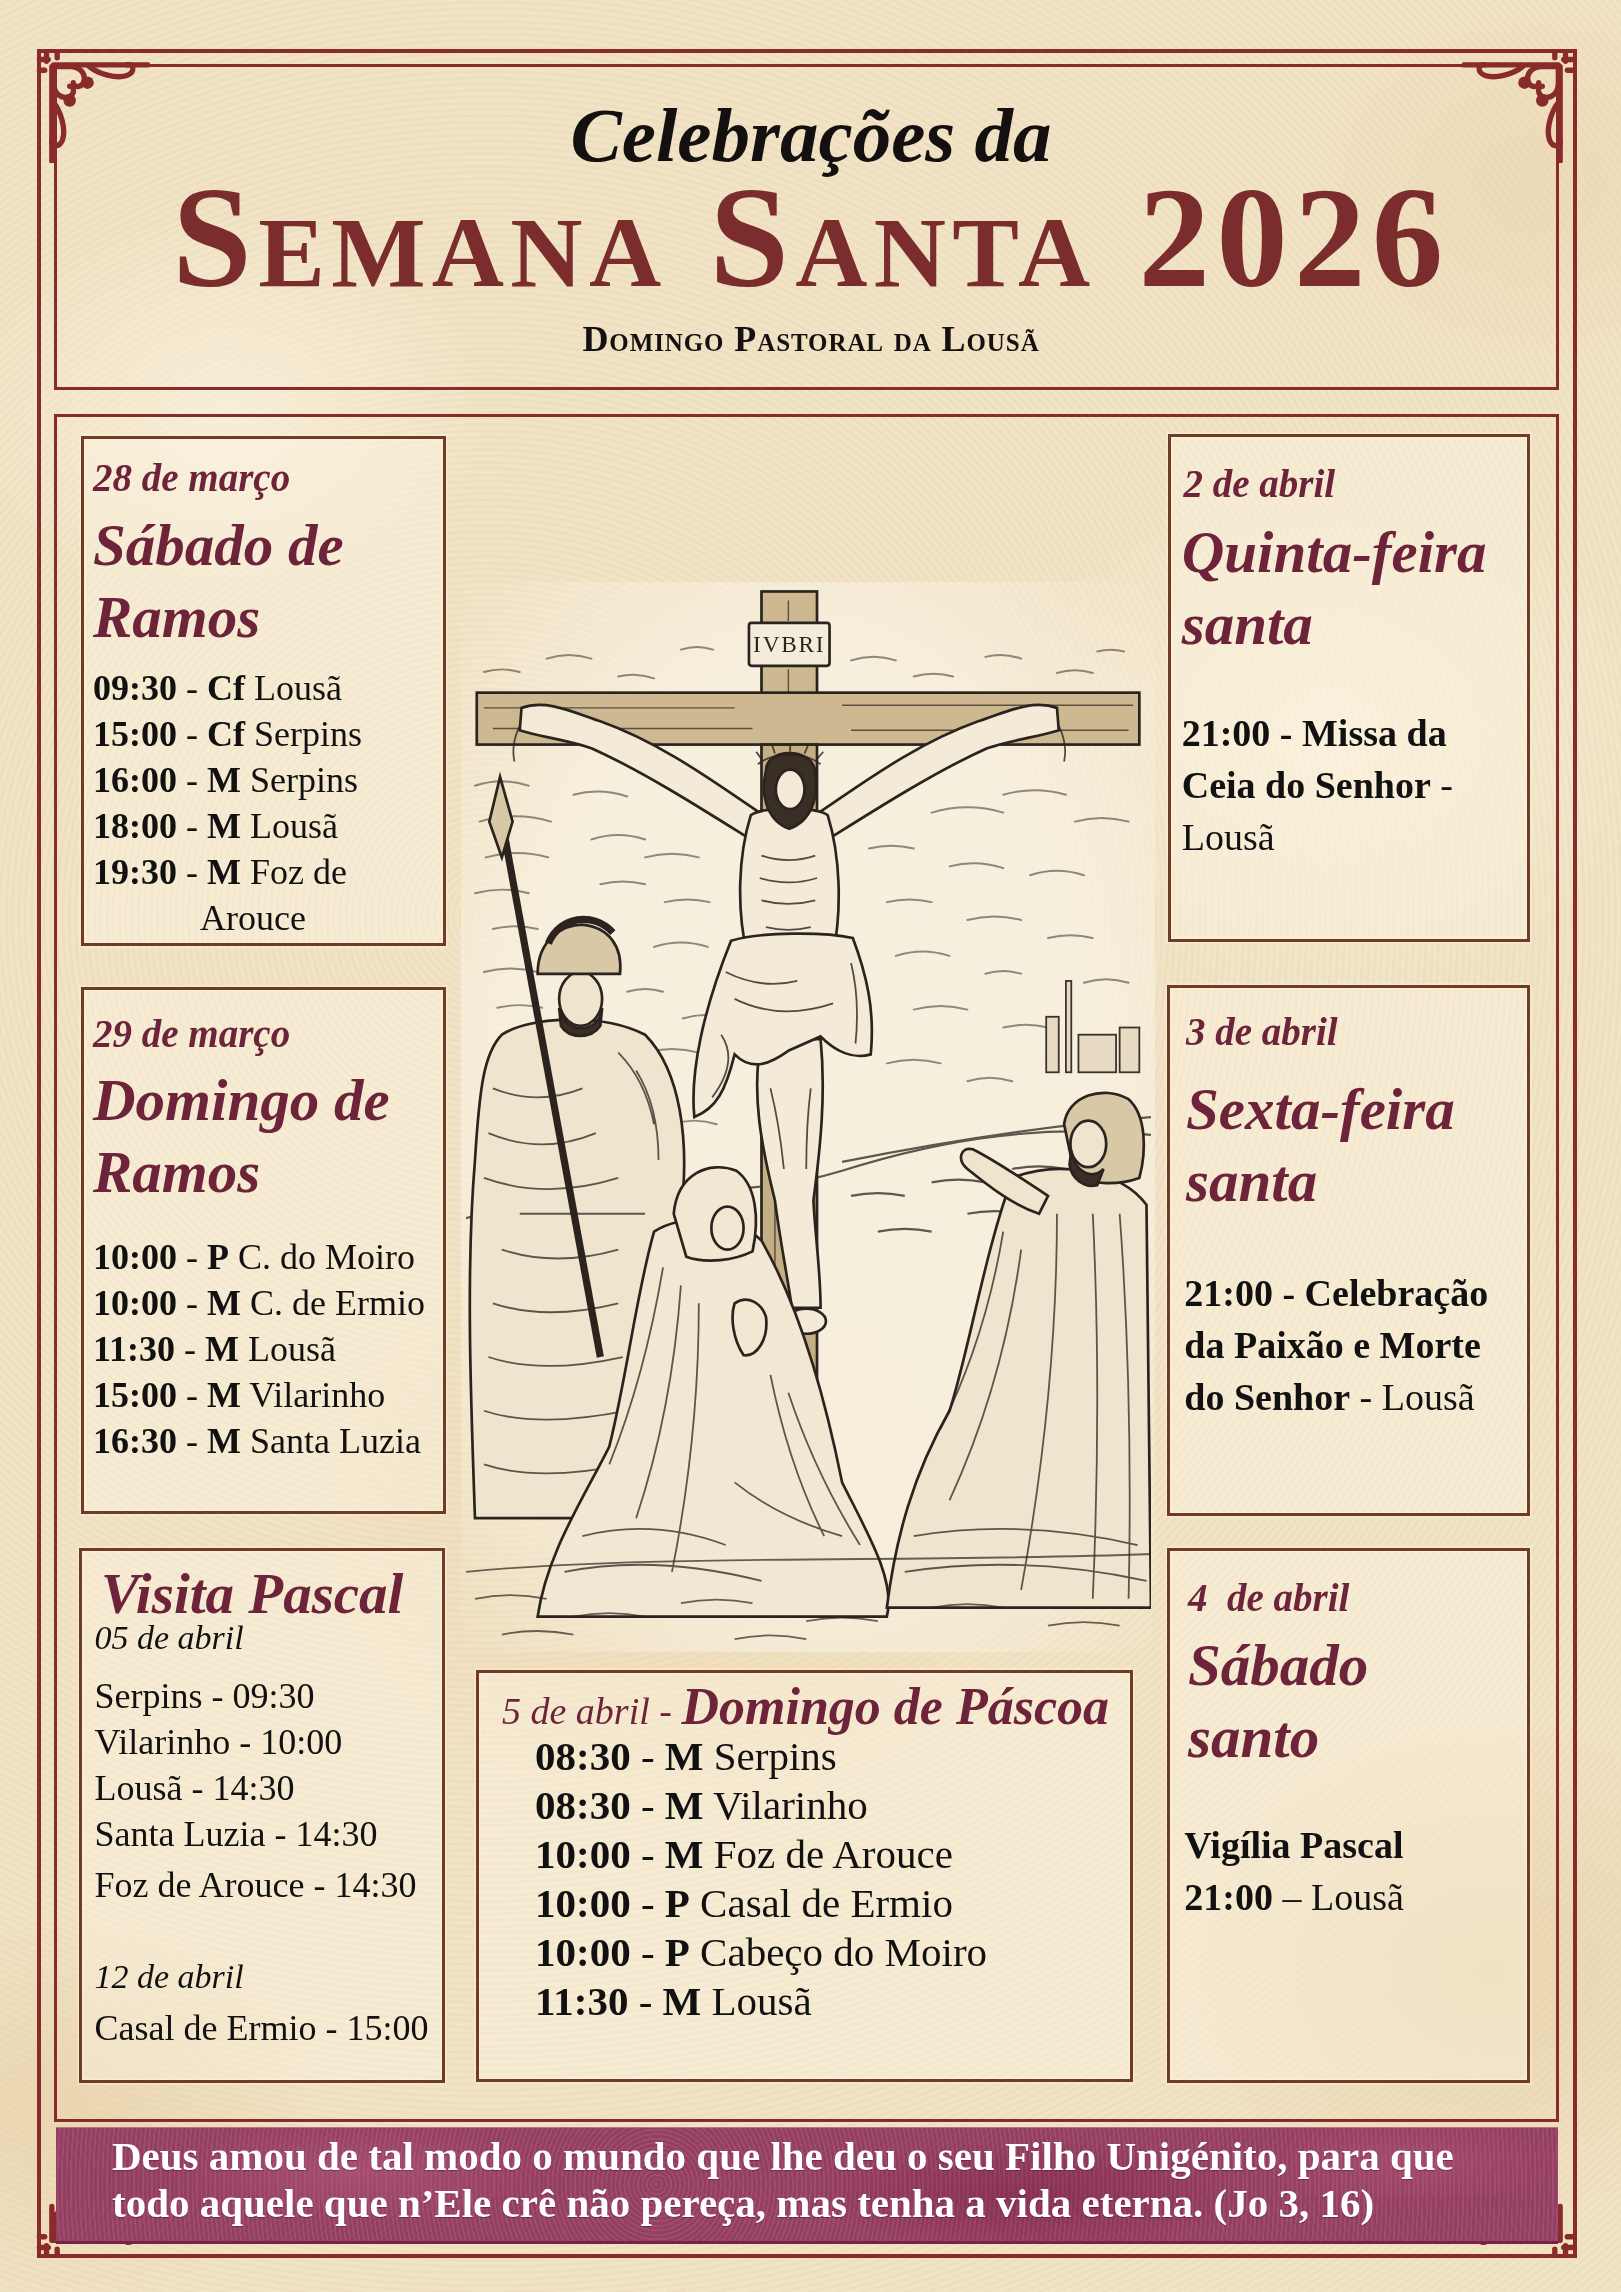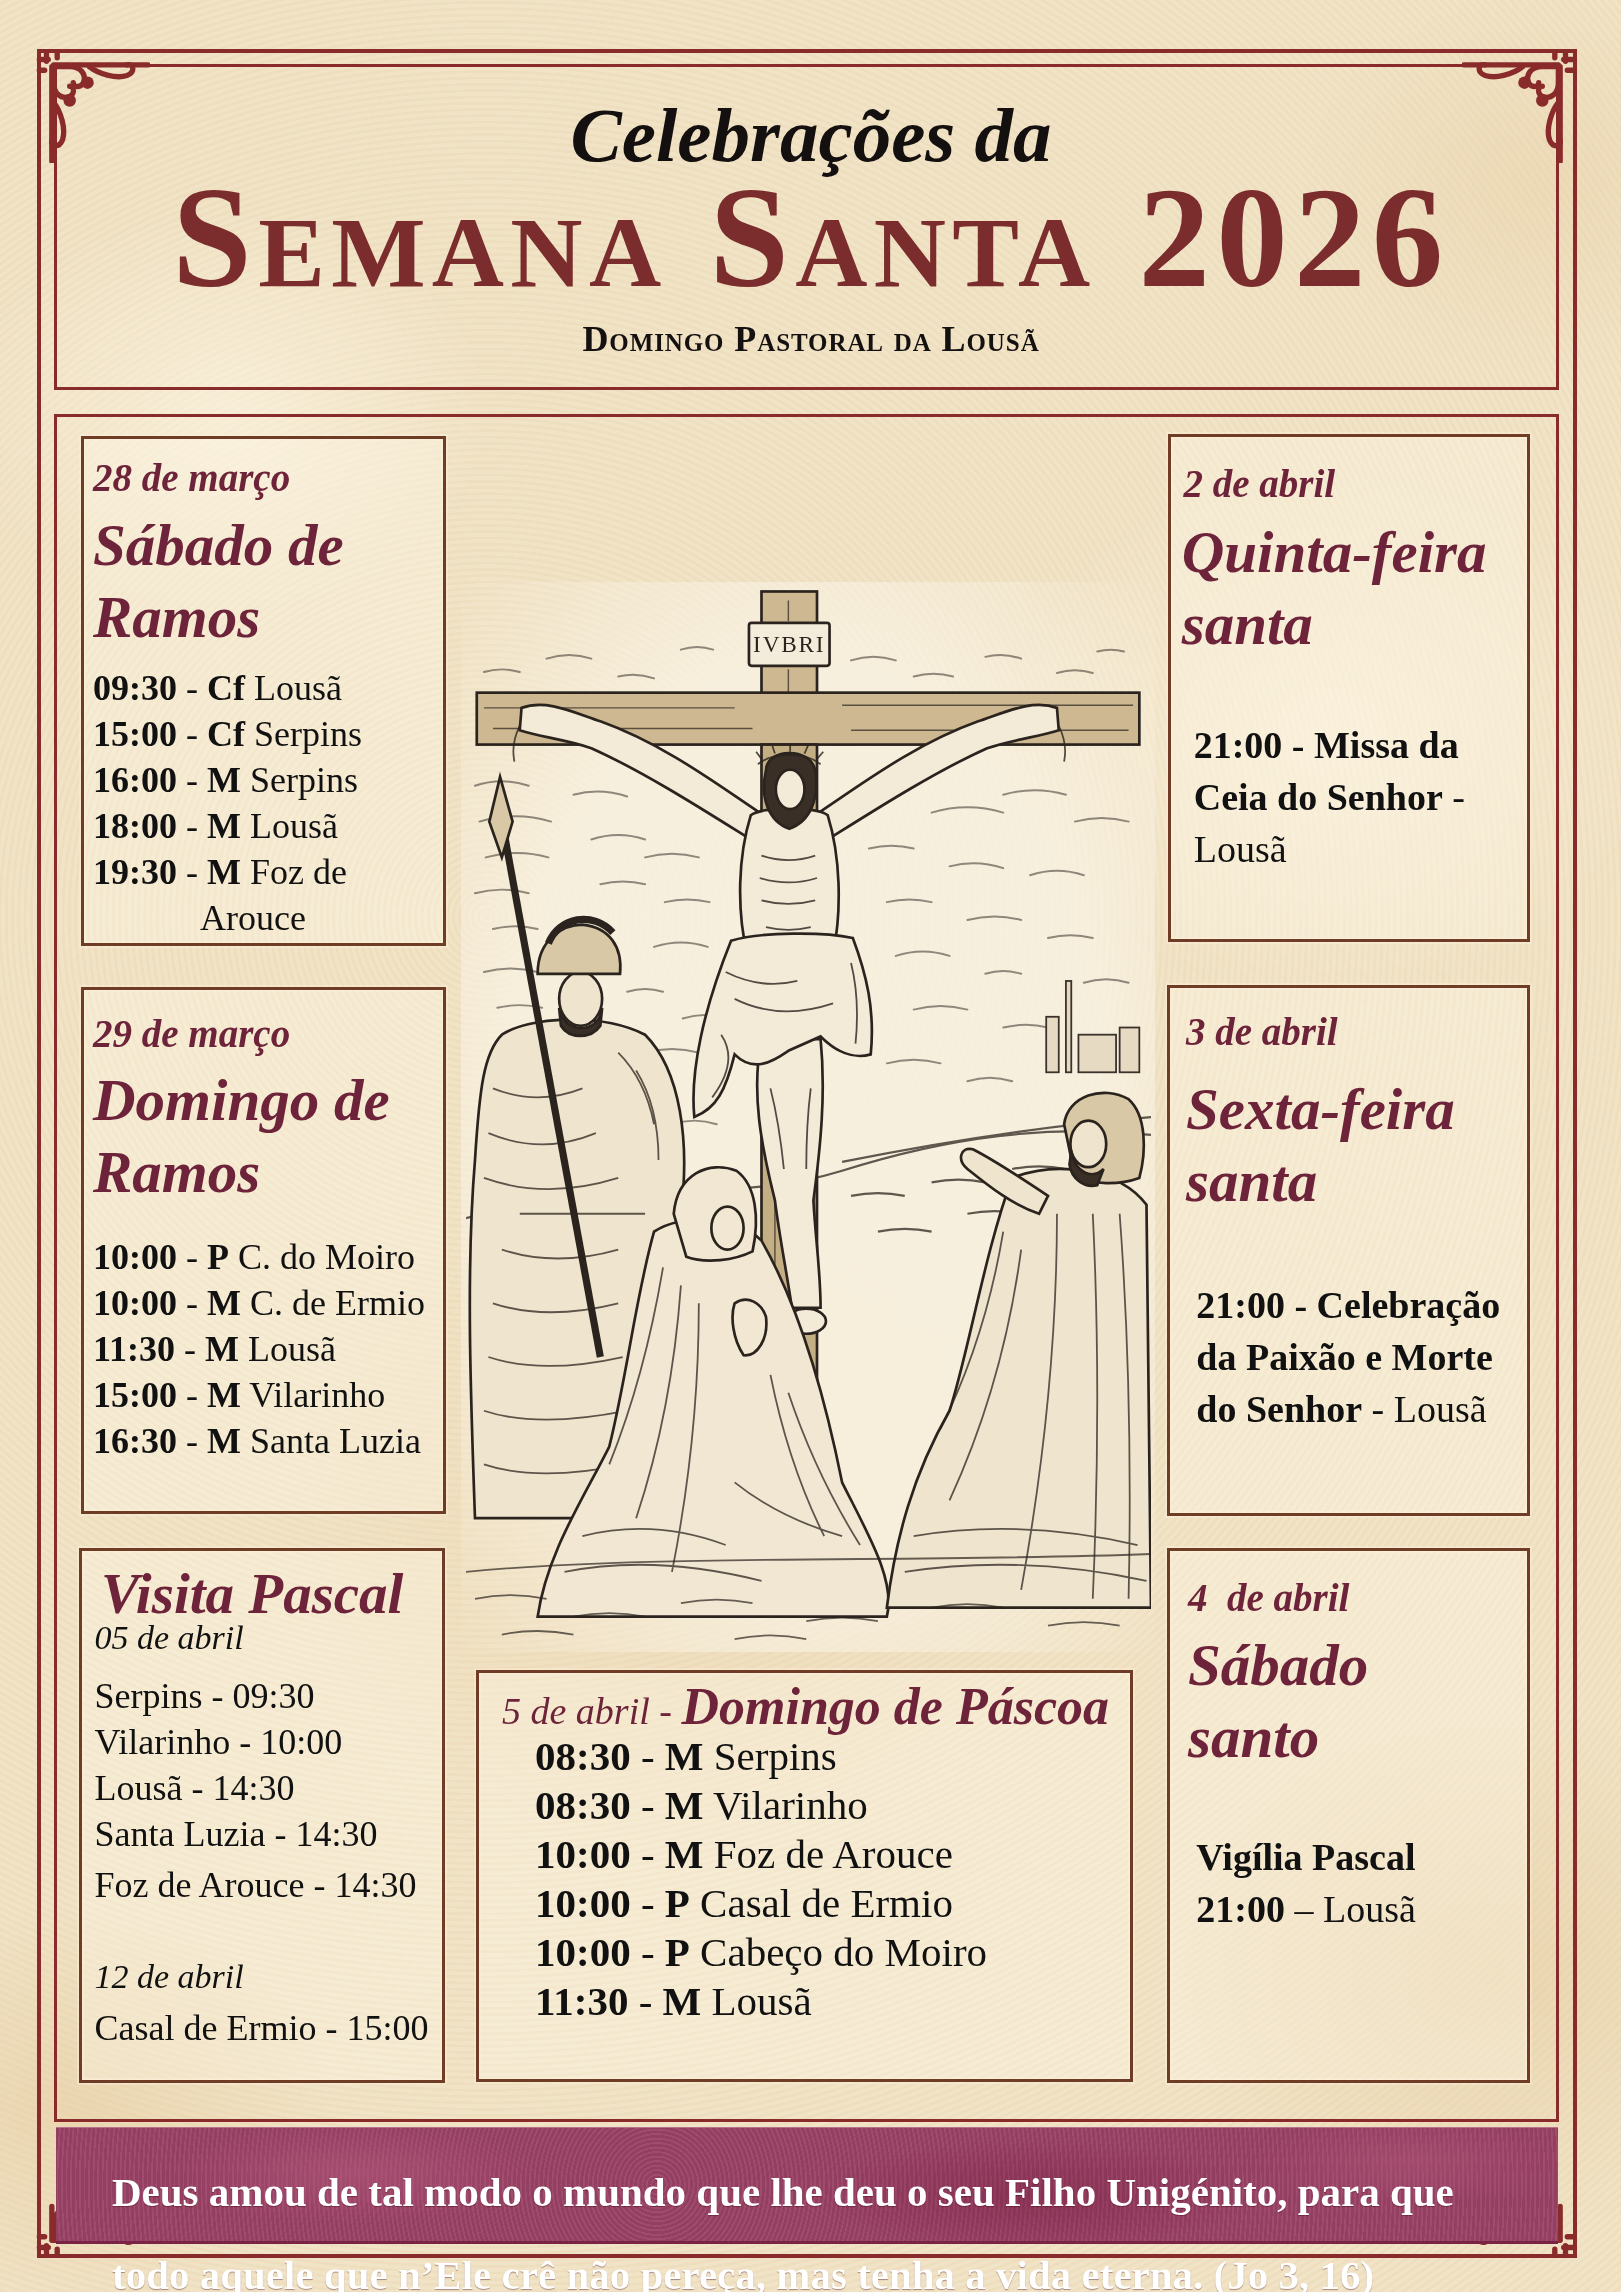--- a/index.html
+++ b/index.html
@@ -32,21 +32,21 @@
   
   .box { position:absolute; border:3.6px solid #6f3d25; box-sizing:border-box;
          background:rgba(255,249,236,.35);
          box-shadow: inset 0 0 0 1.8px rgba(255,240,220,.55), 0 0 0 1.8px rgba(255,240,220,.45); padding-left: 48px; }
   .date { position:absolute; font:italic bold 39px/45px "Liberation Serif", serif; color:#6d2339; white-space:pre; }
   .heading { position:absolute; font:italic bold 59px/72px "Liberation Serif", serif; color:#6d2339; }
   .heading span { display:block; white-space:nowrap; }
   .sched { position:absolute; margin:0; padding:0; list-style:none; font:36px/46px "Liberation Serif", serif; color:#111; }
   .sched li { padding-left:107px; text-indent:-107px; }
   .b { font-weight:bold; }
-  .sched2 { position:absolute; margin:12px; font:38px/52px "Liberation Serif", serif; color:#111; }
+  .sched2 { position:absolute; margin:0; font:38px/52px "Liberation Serif", serif; color:#111; }
   .sched2 .blk { display:block; }
 
   .vp-title { position:absolute; font:italic bold 57px/63px "Liberation Serif", serif; color:#6d2339; white-space:nowrap; }
   .vp-date { position:absolute; font:italic 34px/45px "Liberation Serif", serif; color:#111; }
   .vp-list { position:absolute; margin:0; padding:0; list-style:none; font:36px/46px "Liberation Serif", serif; color:#111; white-space:nowrap; }
 
   .pascoa-head { position:absolute; white-space:nowrap; color:#6d2339; font-style:italic; line-height:54px; }
   .pascoa-head .d { font:italic 38px/54px "Liberation Serif", serif; }
   .pascoa-head .t { font:italic bold 52px/54px "Liberation Serif", serif; }
   .pascoa-list { position:absolute; margin:0; padding:0; list-style:none; font:41px/49px "Liberation Serif", serif; color:#111; white-space:nowrap; }
@@ -59,21 +59,21 @@
   .banner { left:56px; top:2127px; width:1502px; height:117px; box-sizing:border-box;
             background-color:#9b4266;
             background-image:
               radial-gradient(ellipse 269px 72px at 20% 40%, rgba(180,90,125,.55), rgba(180,90,125,0) 70%),
               radial-gradient(ellipse 313px 81px at 65% 60%, rgba(120,30,65,.45), rgba(120,30,65,0) 70%),
               radial-gradient(ellipse 224px 63px at 90% 30%, rgba(175,85,120,.5), rgba(175,85,120,0) 70%),
               repeating-radial-gradient(circle at 40% 50%, rgba(255,255,255,.05) 0 1.8px, rgba(0,0,0,.05) 1.8px 4.5px);
             border-top:1.8px solid #b7718c; border-bottom:3.6px solid #7a2344; }
   .banner-text { position:absolute; left:56px; top:5.4px; font:bold 41px/47px "Liberation Serif", serif; color:#ffffff; white-space:nowrap;
                  text-shadow:0 0.9px 0.9px rgba(60,0,20,.4); }
-  .banner-text span { display:block;margin-top:36px; }
+  .banner-text span { display:block; }
 </style>
 </head>
 <body>
 
 <div class="abs frame-outer"></div>
 <div class="abs frame-header"></div>
 <div class="abs frame-main"></div>
 
 <svg class="abs corner" style="left:34px;top:47px" viewBox="0 0 130 130">
   <g fill="none" stroke="#8a2b2b" stroke-width="6" stroke-linecap="round">

